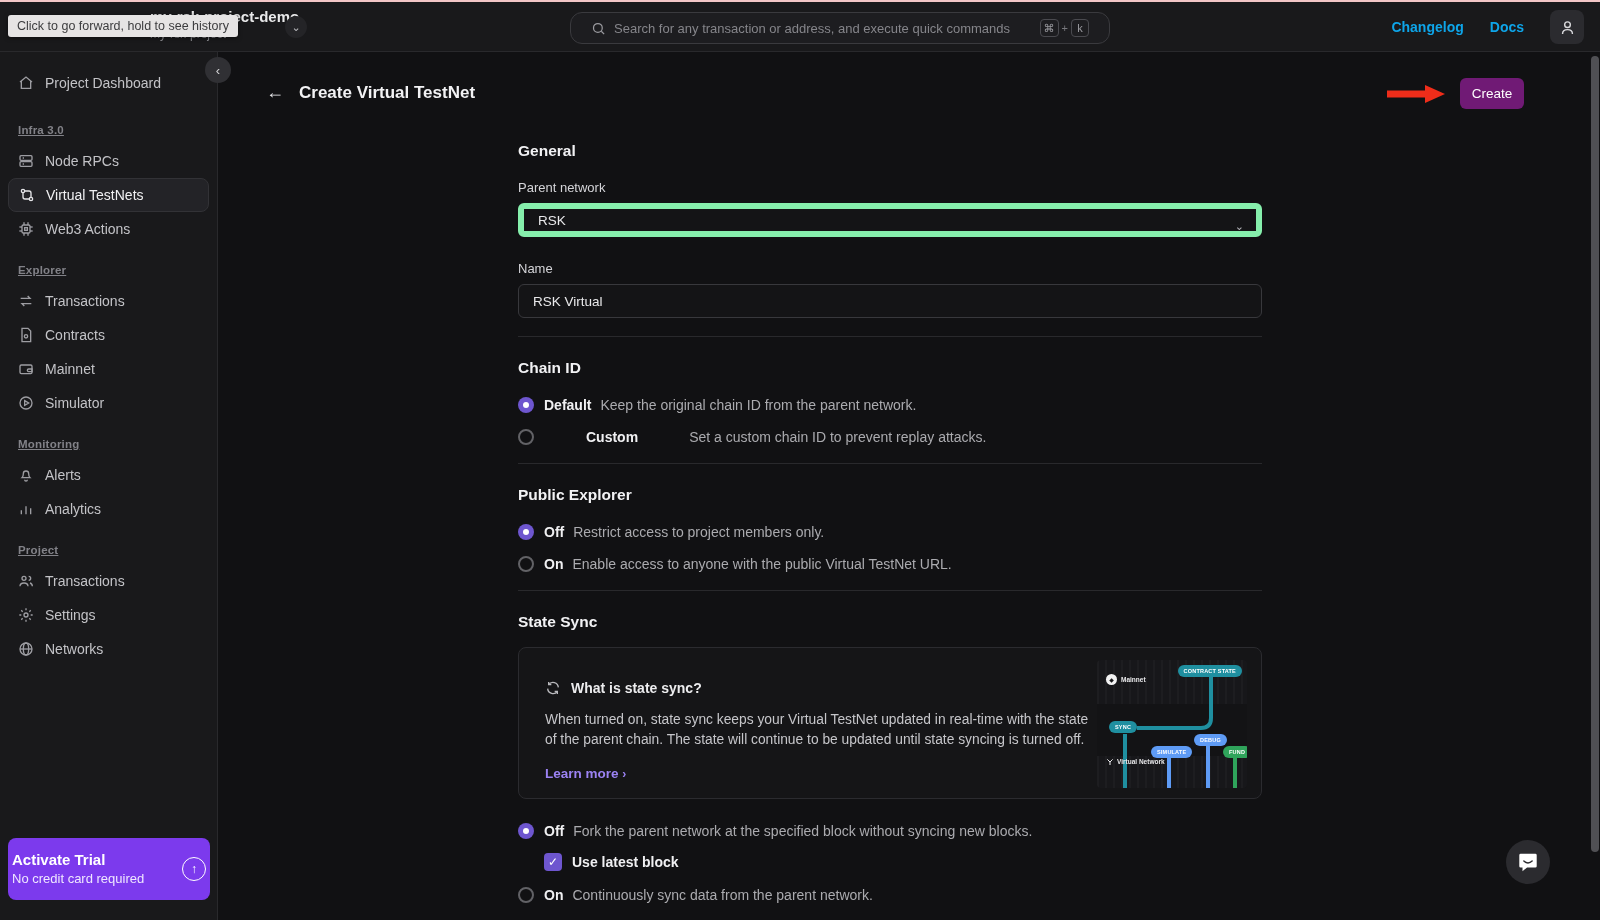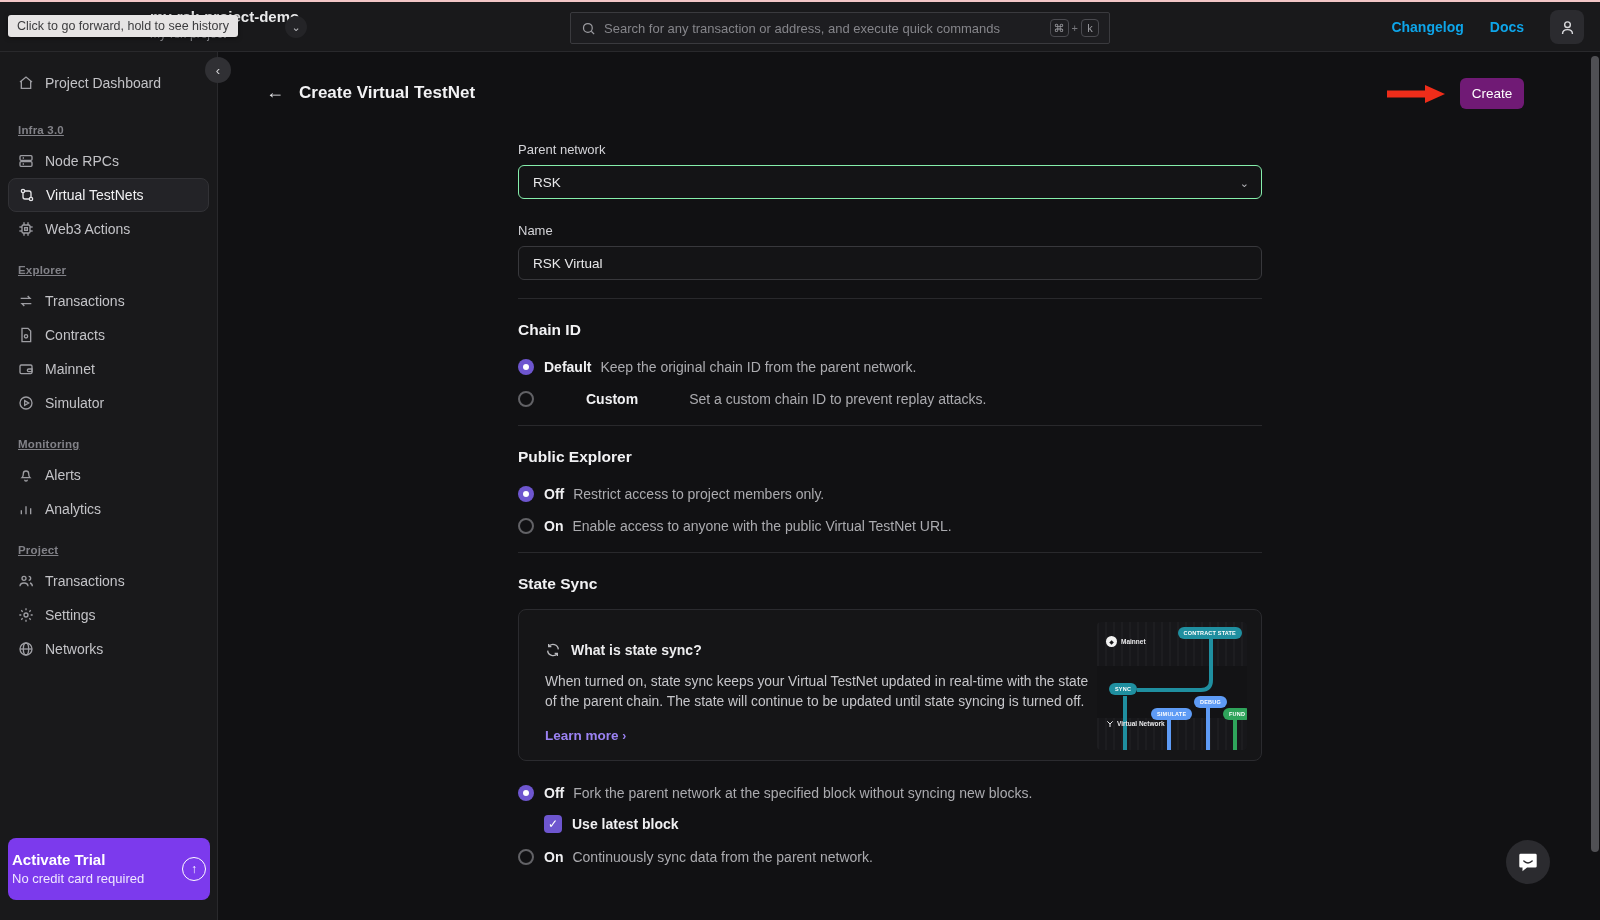--- a/index.html
+++ b/index.html
@@ -13,21 +13,21 @@
   .topbar { position:absolute; top:2px; left:0; width:1600px; height:50px; background:#19191b;
             border-bottom:1px solid #29292c; display:flex; align-items:center; z-index:20; }
   .project-block { position:absolute; left:150px; top:6px; }
   .project-name { color:#e9e9ea; font-size:15px; font-weight:700; line-height:18px; }
   .project-sub  { color:#8b8b90; font-size:12px; line-height:15px; margin-top:1px; }
   .project-chevron { position:absolute; left:285px; top:14px; width:22px; height:22px; border-radius:50%;
             background:#242427; color:#b9b9bd; display:flex; align-items:center; justify-content:center;
             font-size:11px; cursor:pointer; }
 
   .searchbar { position:absolute; left:570px; top:10px; width:540px; height:32px; background:#1d1d20;
-            border:1px solid #3a3a3e; border-radius:2px; display:flex; align-items:center; padding:0 10px; }
+            border:1px solid #3a3a3e; border-radius:12px; display:flex; align-items:center; padding:0 20px; }
   .searchbar svg { flex:0 0 auto; }
   .search-input { flex:1; background:transparent; border:none; outline:none; color:#c9c9cd;
             font-size:13px; margin-left:8px; font-family:"Liberation Sans", sans-serif; }
   .search-input::placeholder { color:#85858a; }
   .kbd { display:inline-flex; align-items:center; justify-content:center; min-width:18px; height:18px;
             border:1px solid #4a4a4f; border-radius:4px; color:#9a9a9f; font-size:11px; padding:0 3px; }
   .kbd-plus { color:#77777c; font-size:11px; margin:0 3px; }
 
   .topbar-right { position:absolute; right:16px; top:0; height:50px; display:flex; align-items:center; gap:26px; }
   .top-link { color:#0ea5e9; font-size:14px; font-weight:600; cursor:pointer; }
@@ -67,21 +67,21 @@
   .back-arrow { position:absolute; left:48px; top:30px; color:#e6e6e9; font-size:18px; cursor:pointer; }
   .page-title { position:absolute; left:81px; top:31px; color:#f2f2f4; font-size:17px; font-weight:700; }
   .create-btn { position:absolute; right:76px; top:26px; width:64px; height:31px; background:#701a75;
             color:#ffffff; font-size:13.5px; border:none; border-radius:6px; cursor:pointer;
             font-family:"Liberation Sans", sans-serif; }
   .anno-arrow { position:absolute; right:155px; top:32px; width:60px; height:20px; z-index:40; }
 
   .form-col { margin-left:300px; width:744px; padding-top:10px; }
   .h-section { color:#f2f2f4; font-size:15.5px; font-weight:700; margin-bottom:20px; }
   .field-label { color:#d4d4d8; font-size:13px; margin-bottom:8px; }
-  .select-box { position:relative; height:34px; border:1px solid #86efac; border-radius:6px; background:#141416;
+  .select-box { position:relative; height:34px; border:6px solid #86efac; border-radius:6px; background:#141416;
             display:flex; align-items:center; padding:0 14px; color:#e8e8ea; font-size:13.5px;
             cursor:pointer; margin-bottom:24px; }
   .select-chevron { position:absolute; right:12px; top:11px; color:#b5b5ba; font-size:11px; }
   .text-input { width:100%; height:34px; border:1px solid #38383c; border-radius:6px; background:#141416;
             color:#e8e8ea; font-size:13.5px; padding:0 14px; outline:none; margin-bottom:18px;
             font-family:"Liberation Sans", sans-serif; }
   .divider { height:1px; background:#29292c; margin-bottom:22px; }
 
   .radio-row { display:flex; align-items:center; margin-bottom:16px; }
   .radio { width:16px; height:16px; border-radius:50%; flex:0 0 auto; margin-right:10px; cursor:pointer; }
@@ -303,20 +303,21 @@
     <span class="page-title">Create Virtual TestNet</span>
     <svg class="anno-arrow" viewBox="0 0 60 20">
       <line x1="2" y1="10" x2="42" y2="10" stroke="#ef2d1a" stroke-width="7"></line>
       <polygon points="40,1 60,10 40,19" fill="#ef2d1a"></polygon>
     </svg>
     <button class="create-btn">Create</button>
   </div>
 
   <div class="form-col">
 
+    <div class="h-section">General</div>
     <div class="field-label">Parent network</div>
     <div class="select-box">
       <span>RSK</span>
       <span class="select-chevron">⌄</span>
     </div>
     <div class="field-label">Name</div>
     <input class="text-input" value="RSK Virtual" style="">
 
     <div class="divider"></div>
 

